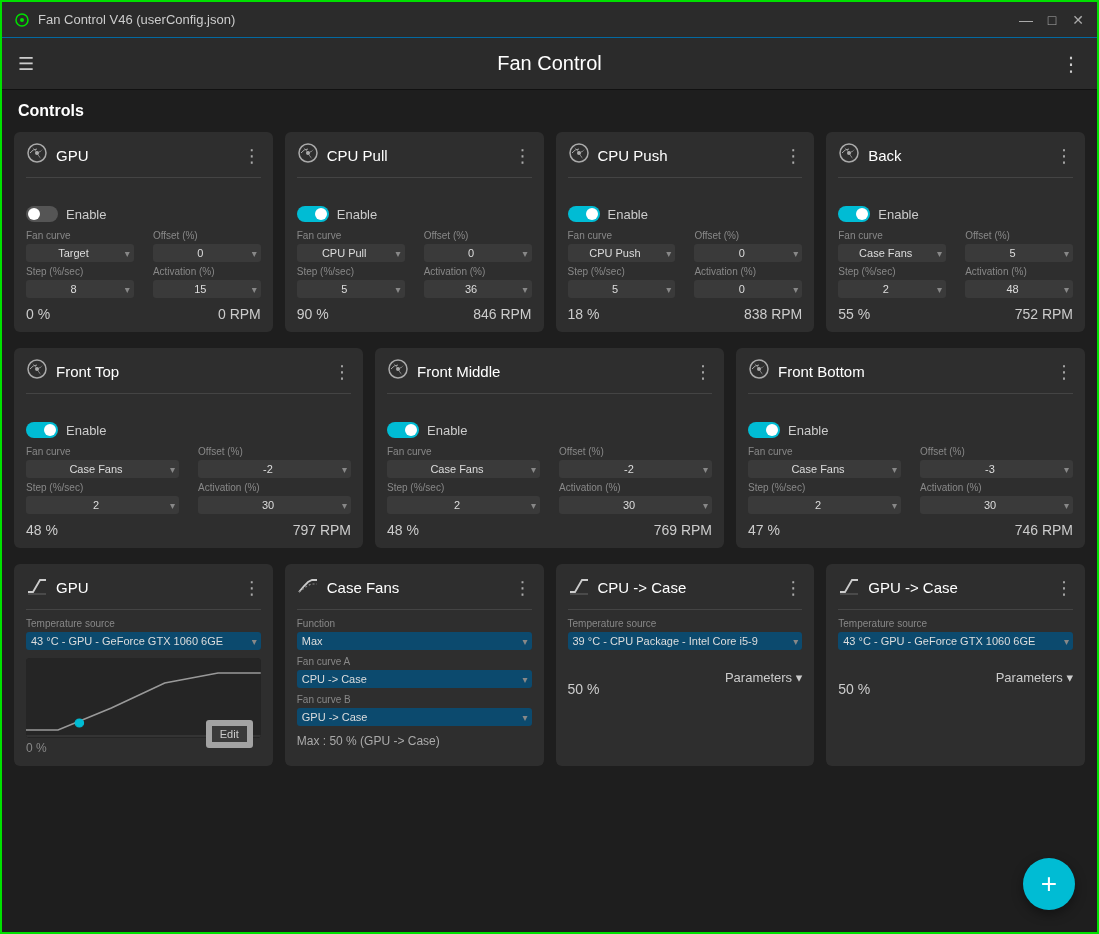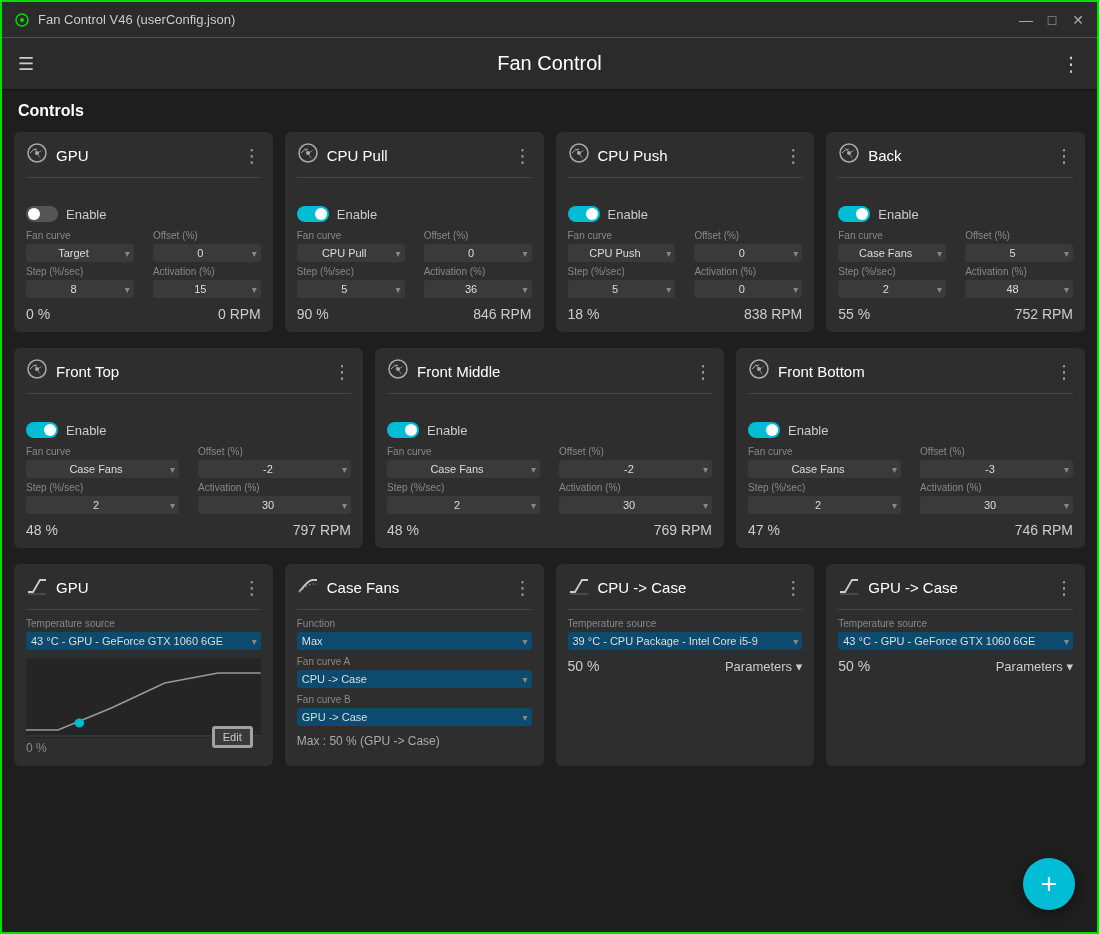--- a/index.html
+++ b/index.html
@@ -274,21 +274,21 @@
     .chart-zero {
       font-size: 12px;
       color: #888;
       margin-top: 4px;
     }
     .edit-btn {
       position: absolute;
       bottom: 8px;
       right: 8px;
       background: #3a3a3a;
-      border: 3px solid #a3a3a3;
+      border: 6px solid #a3a3a3;
       border-radius: 3px;
       color: #ccc;
       font-size: 11px;
       padding: 2px 8px;
       cursor: pointer;
     }
     .function-label {
       font-size: 10px;
       color: #888;
       margin-top: 6px;
@@ -301,20 +301,21 @@
     }
     .params-row {
       display: flex;
       justify-content: space-between;
       align-items: center;
       margin-top: 8px;
     }
     .params-stat {
       font-size: 14px;
       color: #ccc;
+      margin-top: 23px;
     }
     .params-btn {
       display: flex;
       align-items: center;
       gap: 4px;
       font-size: 13px;
       color: #ccc;
       cursor: pointer;
     }
     

